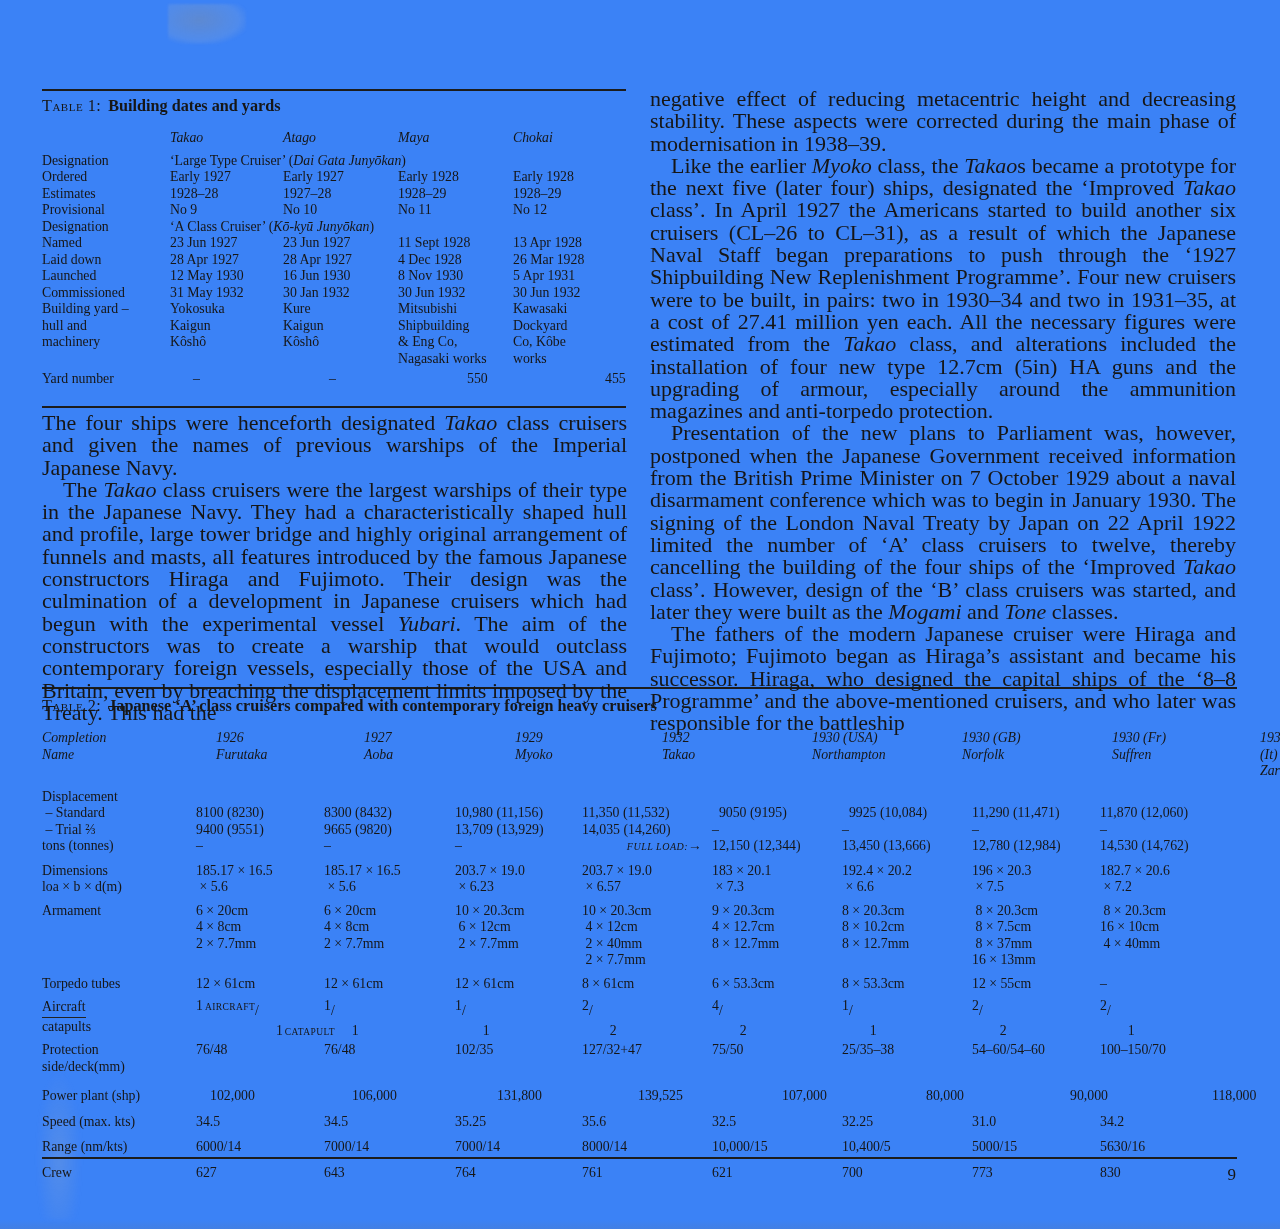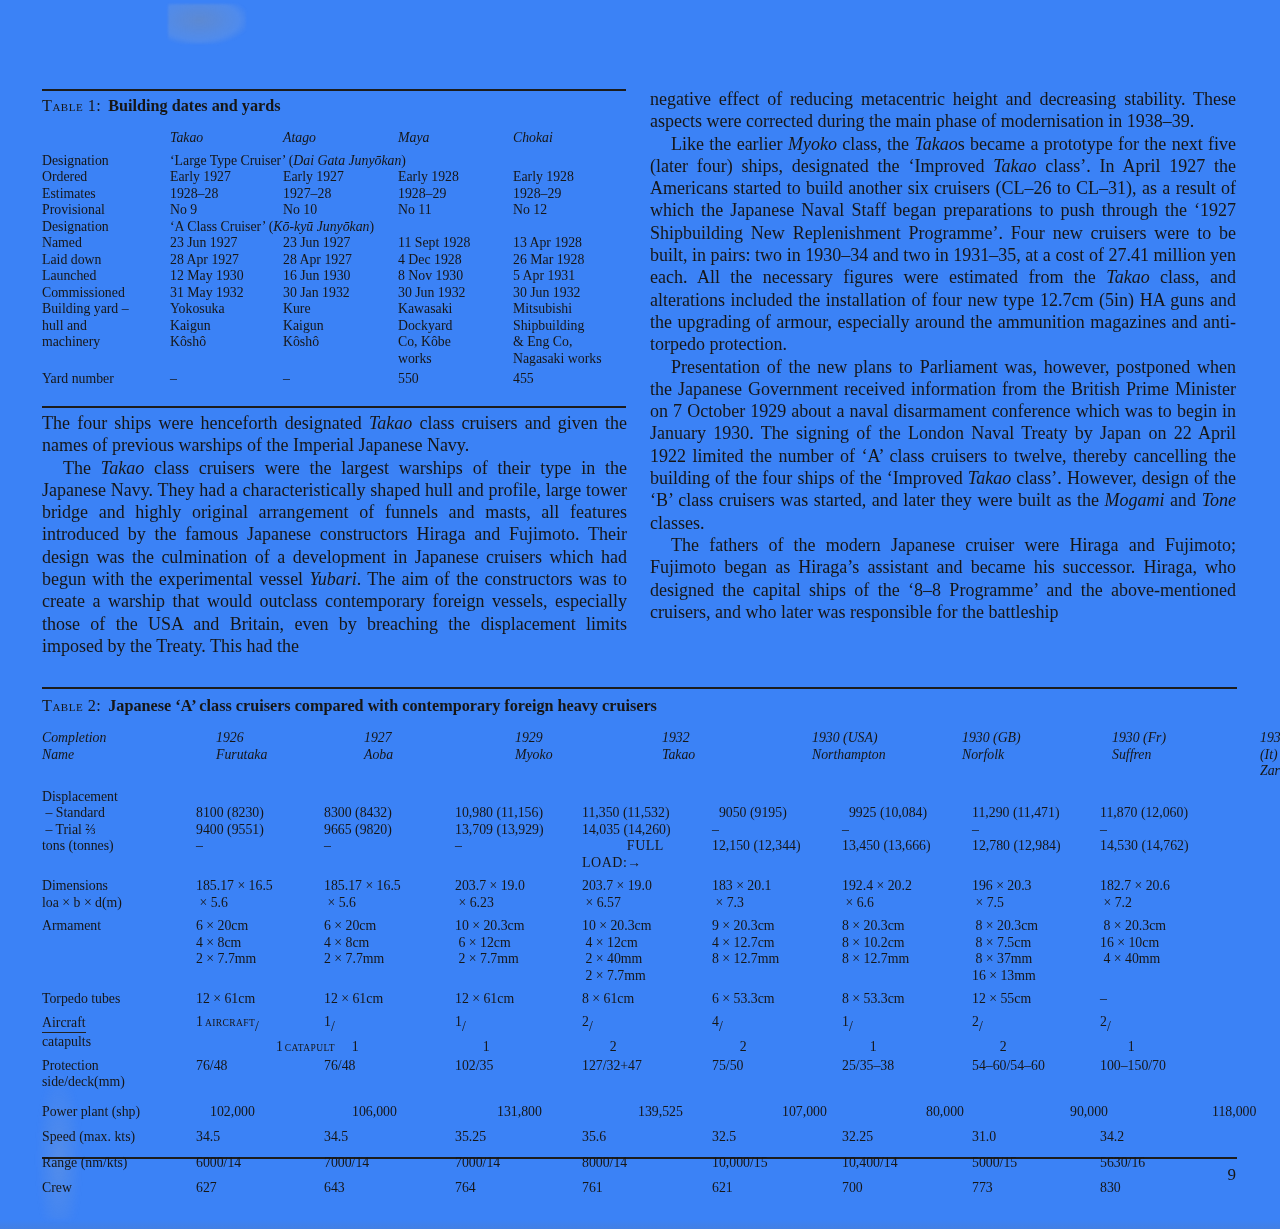--- a/index.html
+++ b/index.html
@@ -22,40 +22,40 @@
   .tcaption{font-size:16.2px;line-height:20px;margin-bottom:12px;white-space:nowrap;}
   .tcap{font-variant:small-caps;letter-spacing:.5px;}
   .ttitle{font-weight:700;margin-left:7px;}
 
   
   .t1wrap{position:absolute;left:42px;top:96px;width:584px;}
   .t1row{display:grid;grid-template-columns:128px 113px 115px 115px 1fr;
          font-size:13.8px;line-height:16.5px;}
   .t1row.t1h{font-style:italic;margin-bottom:6px;margin-top:14px;}
   .t1span{grid-column:2 / -1;}
-  #t1body .t1row:last-child{margin-top:4px;}
+  #t1body .t1row:last-child{margin-top:4px;gap:23px;}
 
   
-  .textcol{position:absolute;font-size:18px;line-height:22.3px;text-align:justify;}
+  .textcol{position:absolute;font-size:22px;line-height:22.3px;text-align:justify;}
   .leftcol{left:42px;top:412px;width:585px;}
   .rightcol{left:650px;top:88px;width:586px;}
   .textcol p{margin:0;}
   .textcol p + p{text-indent:21px;}
 
   
   .t2wrap{position:absolute;left:42px;top:696px;width:1195px;}
   .t2row{display:grid;grid-template-columns:154px 128px 131px 127px 130px 130px 130px 128px 1fr;
          font-size:13.8px;line-height:16.5px;}
   .t2row.t2h{font-style:italic;margin-top:14px;gap:20px;}
   #t2body .t2row{margin-top:7px;}
   #t2body .t2row:nth-child(1){margin-top:9px;}
   #t2body .t2row:nth-child(7){margin-top:13px;gap:14px;}
   #t2body .t2row:nth-child(8),#t2body .t2row:nth-child(9),#t2body .t2row:nth-child(10){margin-top:9px;}
 
-  .sc{font-size:14px;letter-spacing:.5px;}
+  .sc{font-size:10px;letter-spacing:.5px;font-style:italic;}
   .sc2{font-size:9.5px;letter-spacing:.4px;margin-left:2px;}
   .afr{display:inline-block;padding-top:4px;}
   .ftop{position:relative;top:-5px;}
   .fbot{position:relative;top:20px;margin-left:17px;}
   .aflt{display:inline-block;border-bottom:1px solid #222;padding-bottom:1px;margin-bottom:1px;}
 
   .pageno{position:absolute;left:1196px;top:1165px;width:40px;text-align:right;font-size:17px;}
 </style>
 </head>
 <body>
@@ -136,22 +136,22 @@
           <div>Commissioned</div>
           <div>31 May 1932</div>
           <div>30 Jan 1932</div>
           <div>30 Jun 1932</div>
           <div>30 Jun 1932</div>
         </div>
         <div class="t1row">
           <div>Building yard –<br>hull and<br>machinery</div>
           <div>Yokosuka<br>Kaigun<br>Kôshô</div>
           <div>Kure<br>Kaigun<br>Kôshô</div>
+          <div>Mitsubishi<br>Shipbuilding<br>&amp; Eng Co,<br>Nagasaki works</div>
           <div>Kawasaki<br>Dockyard<br>Co, Kôbe<br>works</div>
-          <div>Mitsubishi<br>Shipbuilding<br>&amp; Eng Co,<br>Nagasaki works</div>
         </div>
         <div class="t1row">
           <div>Yard number</div>
           <div>–</div>
           <div>–</div>
           <div>550</div>
           <div>455</div>
         </div>
       </div>
   </div>
@@ -274,21 +274,21 @@
           <div>31.0</div>
           <div>34.2</div>
         </div>
         <div class="t2row">
           <div>Range (nm/kts)</div>
           <div>6000/14</div>
           <div>7000/14</div>
           <div>7000/14</div>
           <div>8000/14</div>
           <div>10,000/15</div>
-          <div>10,400/14</div>
+          <div>10,400/5</div>
           <div>5000/15</div>
           <div>5630/16</div>
         </div>
         <div class="t2row">
           <div>Crew</div>
           <div>627</div>
           <div>643</div>
           <div>764</div>
           <div>761</div>
           <div>621</div>

